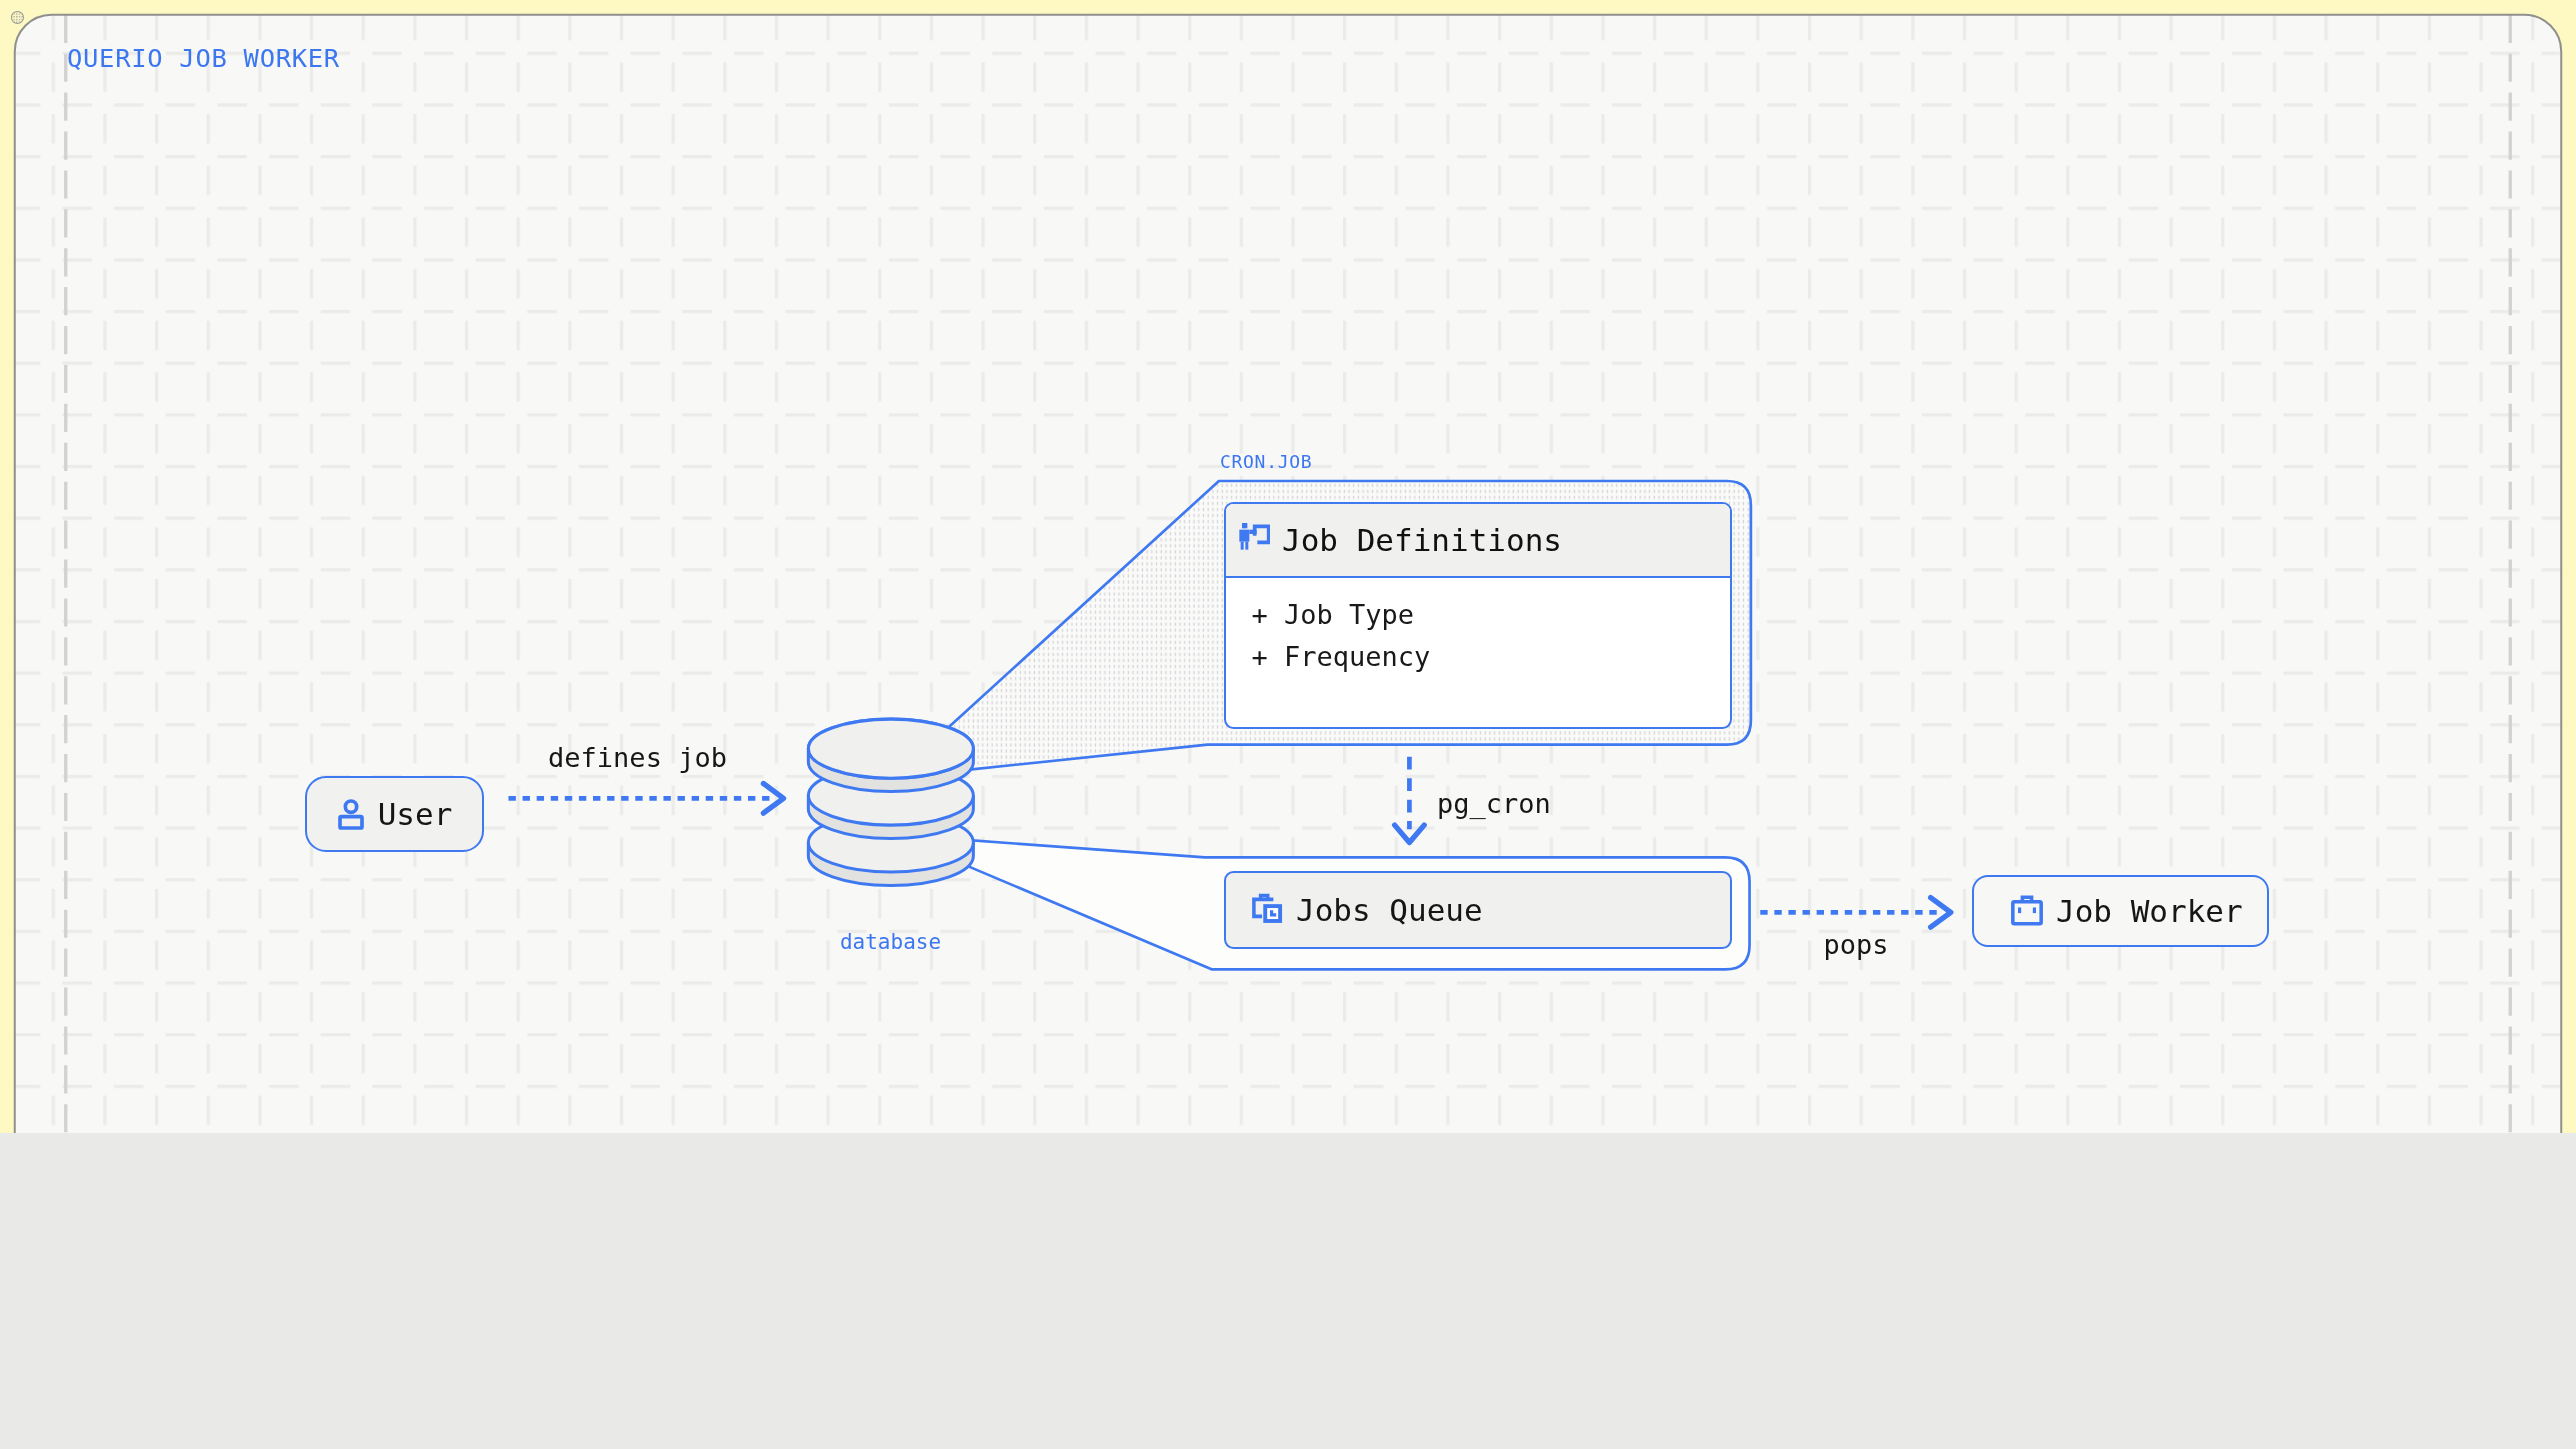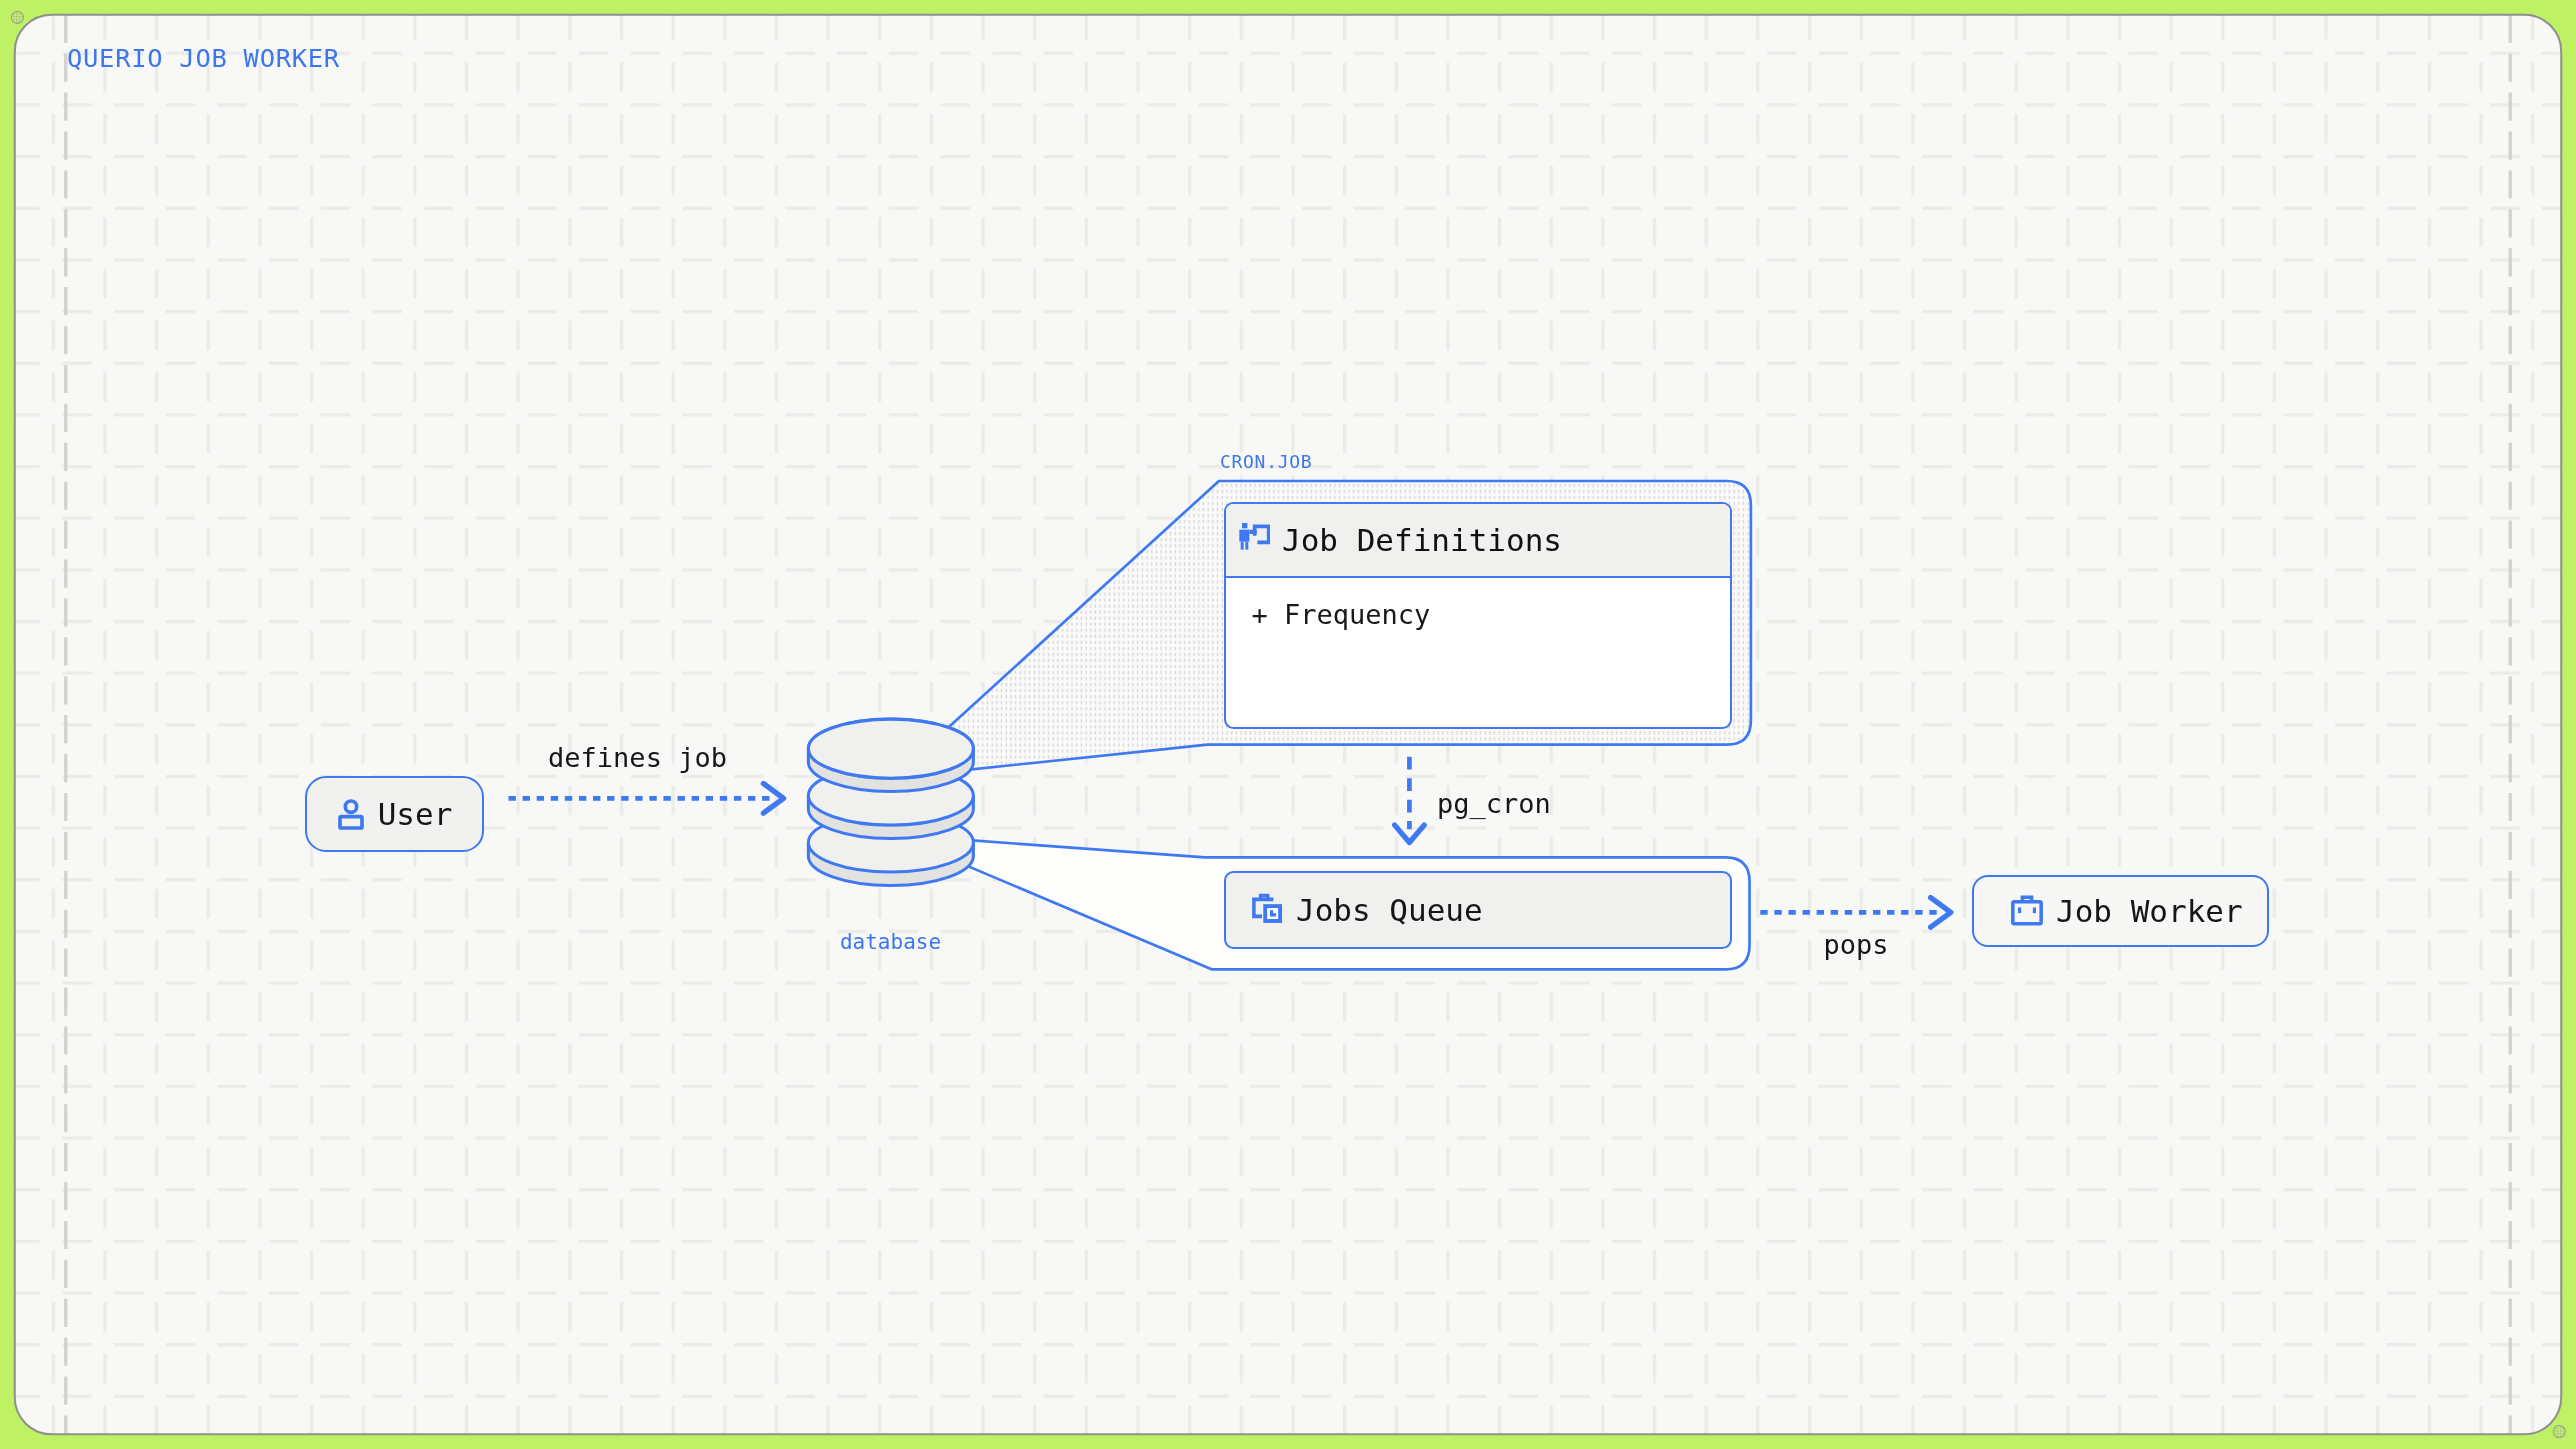--- a/index.html
+++ b/index.html
@@ -1,16 +1,16 @@
 <!DOCTYPE html>
 <html style="font-size:10.7px"><head>
 <meta charset="utf-8">
 <style>
   html,body{margin:0;padding:0;background:#e9e9e8;}
-  .stage{position:relative;width:2576px;height:1449px;background:#bef264;overflow:hidden;
+  .stage{position:relative;width:2576px;height:1133px;background:#fef9c3;overflow:hidden;
          font-family:"DejaVu Sans Mono","Liberation Mono",monospace;}
   .layer{position:absolute;left:0;top:0;width:2576px;height:1449px;}
   .abs{position:absolute;}
   .mono{font-family:"DejaVu Sans Mono","Liberation Mono",monospace;}
 
   .title{left:67px;top:43px;font-size:25.5px;letter-spacing:0.7px;color:#3c77f0;font-weight:500;white-space:nowrap;}
 
   .node{box-sizing:border-box;display:flex;align-items:center;border:2.7px solid #3e79f1;}
   .node .ic{flex:0 0 auto;display:flex;align-items:center;}
   .node .lbl{color:#161616;white-space:nowrap;}
@@ -149,20 +149,21 @@
             <rect x="4" y="28" width="4.5" height="12"></rect>
             <rect x="11" y="28" width="4.5" height="12"></rect>
             <rect x="17" y="10" width="11" height="6.5"></rect>
           </g>
           <path d="M 25 19 L 25 5 L 46 5 L 46 29 L 29 29" fill="none" stroke="#3e79f1" stroke-width="5.5"></path>
         </svg>
       </span>
       <span class="lbl">Job Definitions</span>
     </div>
     <div class="card1-body">
+      <div class="field">+ Job Type</div>
       <div class="field">+ Frequency</div>
     </div>
   </div>
 
   <div class="abs mono edge-label lbl-pgcron">pg_cron</div>
 
   <div class="abs node card2" style="border-width:2px;">
     <span class="ic">
       <svg width="34" height="34" viewBox="0 0 48 48" fill="none" stroke="#3e79f1">
         <path d="M 15 8 L 15 3.5 L 25 3.5 L 25 8" stroke-width="5"></path>

